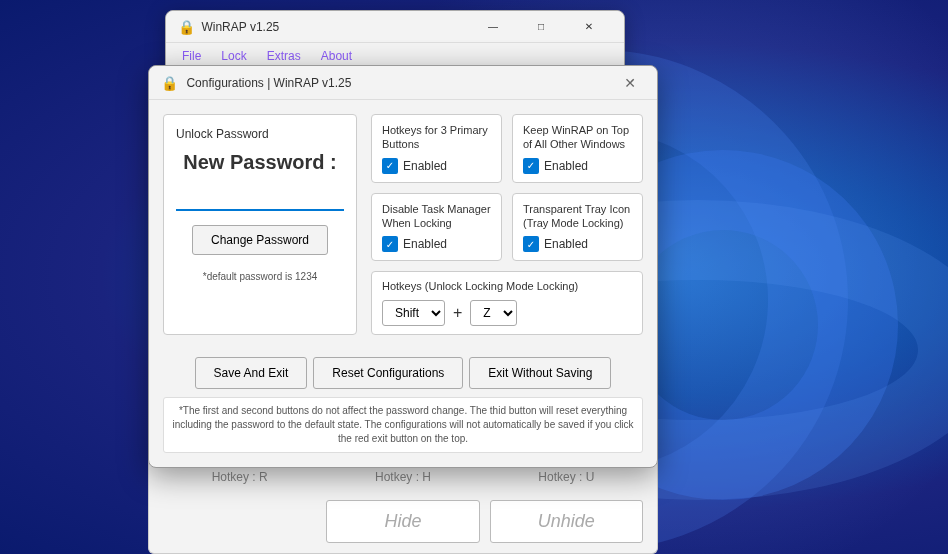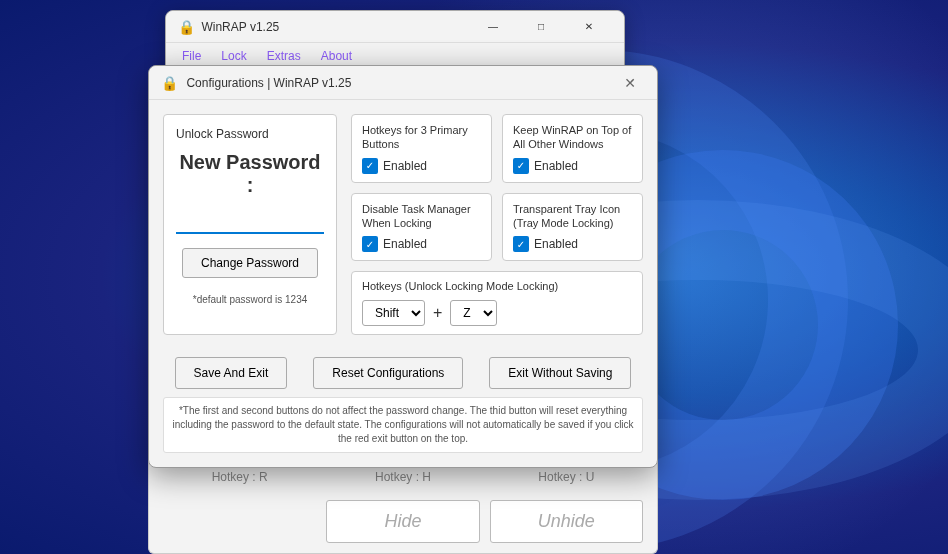--- a/index.html
+++ b/index.html
@@ -165,21 +165,21 @@
     }
 
     .config-body {
       display: flex;
       padding: 14px;
       gap: 14px;
     }
 
     
     .left-panel {
-      width: 174px;
+      width: 194px;
       border: 1px solid #ccc;
       background: white;
       border-radius: 4px;
       padding: 12px;
       display: flex;
       flex-direction: column;
       align-items: center;
     }
     .panel-title {
       font-size: 12px;
@@ -296,21 +296,21 @@
 
     
     .config-footer {
       padding: 8px 14px 14px;
       display: flex;
       flex-direction: column;
       gap: 8px;
     }
     .footer-buttons {
       display: flex;
-      gap: 26px;
+      gap: 6px;
       justify-content: center;
     }
     .footer-btn {
       border: 1px solid #aaa;
       background: #f3f3f3;
       padding: 8px 18px;
       font-size: 12px;
       cursor: pointer;
       border-radius: 3px;
       white-space: nowrap;

